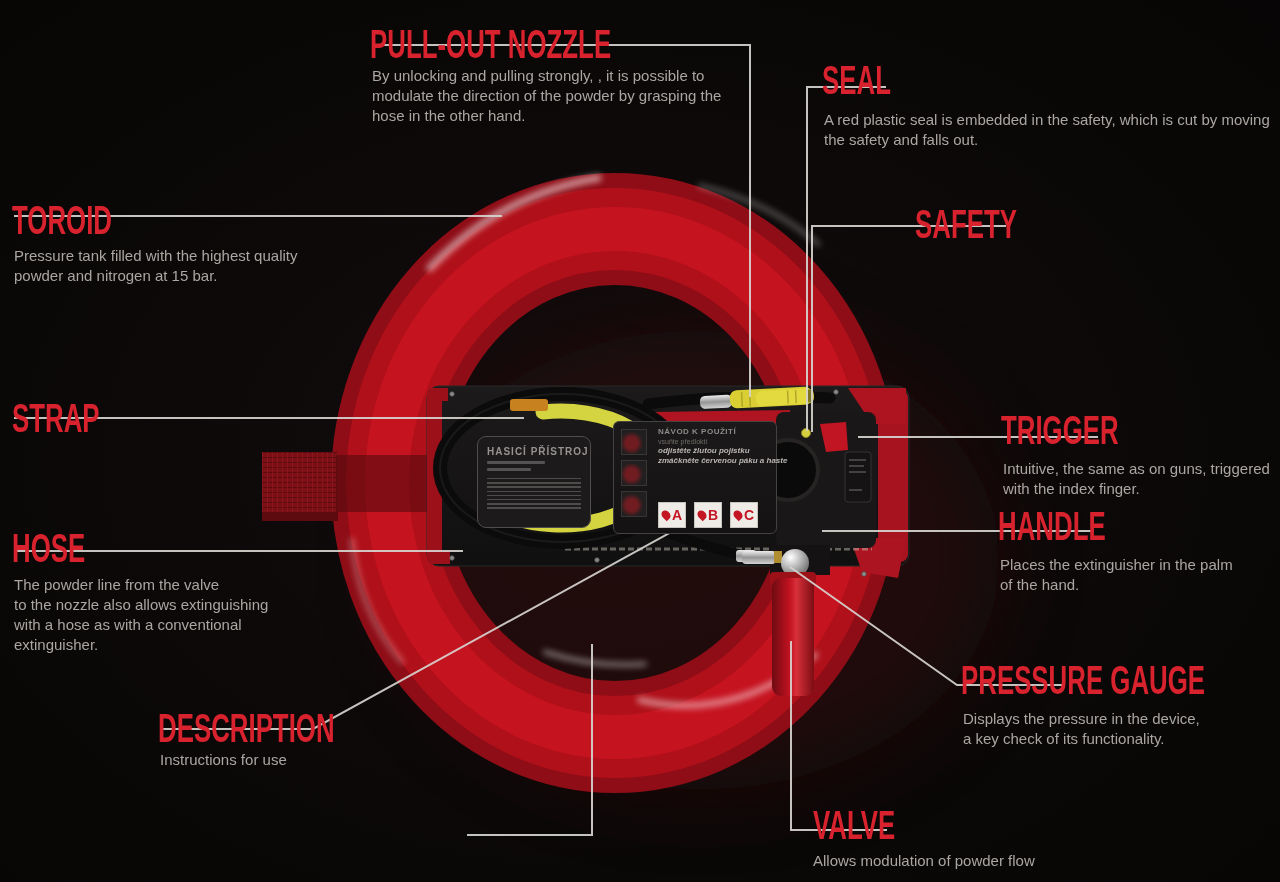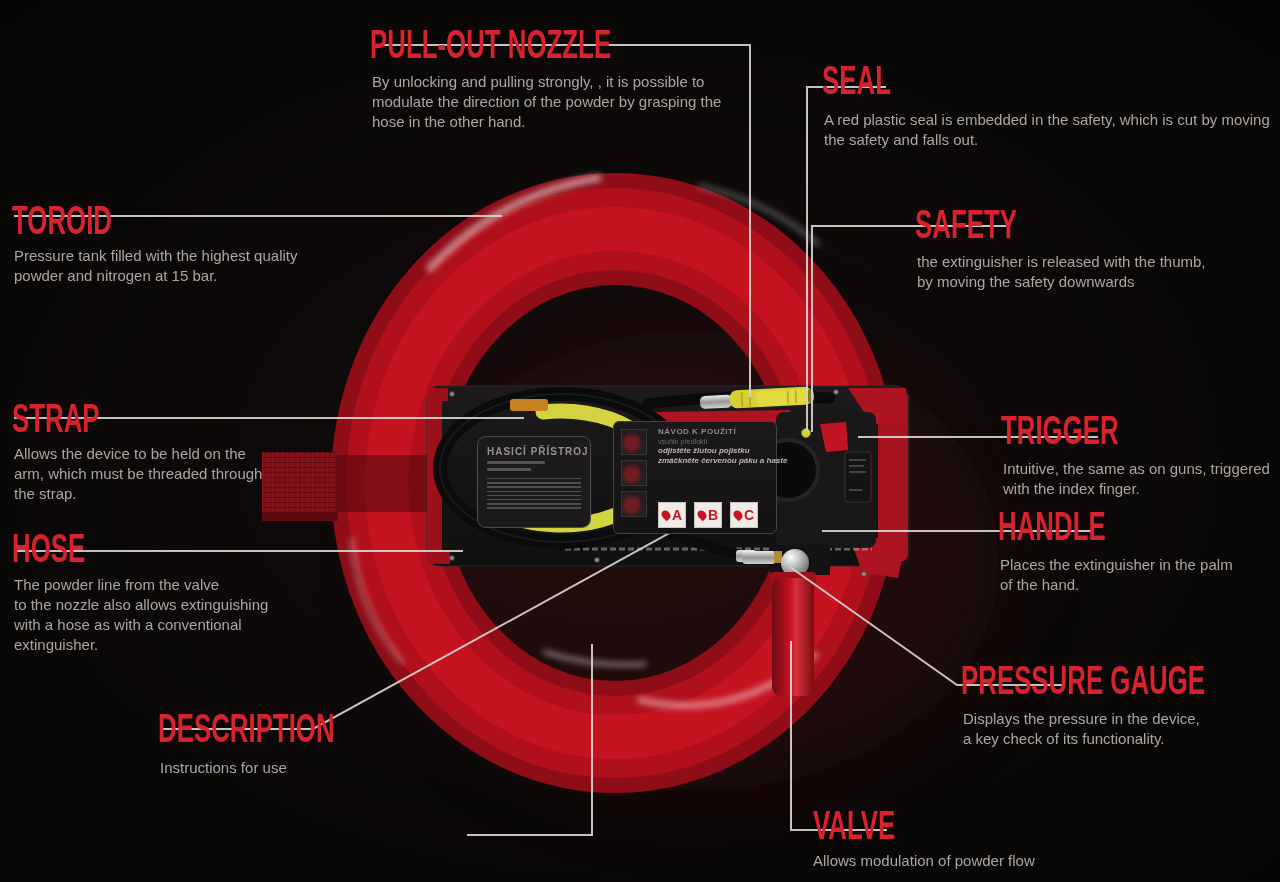--- a/index.html
+++ b/index.html
@@ -210,48 +210,43 @@
           <span class="flame"></span>
           <span class="ltr">C</span>
         </div>
     </div>
   </div>
 
   <div class="labels">
 
     <div class="co" style="left:370px;top:12px;width:390px">
       <h2 class="h">PULL-OUT NOZZLE</h2>
-      <p class="b" style="margin-top:10px">By unlocking and pulling strongly, , it is possible to
+      <p class="b" style="margin-top:4px">By unlocking and pulling strongly, , it is possible to
 modulate the direction of the powder by grasping the
 hose in the other hand.</p>
     </div>
 
     <div class="co" style="left:822px;top:48px;width:460px">
       <h2 class="h">SEAL</h2>
       <p class="b" style="margin-top:12px">A red plastic seal is embedded in the safety, which is cut by moving
 the safety and falls out.</p>
     </div>
 
     <div class="co" style="left:12px;top:188px;width:340px">
       <h2 class="h">TOROID</h2>
       <p class="b" style="margin-top:8px">Pressure tank filled with the highest quality
 powder and nitrogen at 15 bar.</p>
     </div>
 
     <div class="co" style="left:915px;top:192px;width:310px">
       <h2 class="h">SAFETY</h2>
-      <p class="b" style="margin-top:10px">the extinguisher is released with the thumb,
-by moving the safety downwards</p>
     </div>
 
     <div class="co" style="left:12px;top:386px;width:300px">
       <h2 class="h">STRAP</h2>
-      <p class="b" style="margin-top:8px">Allows the device to be held on the
-arm, which must be threaded through
-the strap.</p>
     </div>
 
     <div class="co" style="left:1001px;top:398px;width:290px">
       <h2 class="h">TRIGGER</h2>
       <p class="b" style="margin-top:11px">Intuitive, the same as on guns, triggered
 with the index finger.</p>
     </div>
 
     <div class="co" style="left:998px;top:494px;width:270px">
       <h2 class="h">HANDLE</h2>
@@ -268,21 +263,21 @@
     <div class="co" style="left:12px;top:516px;width:300px">
       <h2 class="h">HOSE</h2>
       <p class="b" style="margin-top:9px">The powder line from the valve
 to the nozzle also allows extinguishing
 with a hose as with a conventional
 extinguisher.</p>
     </div>
 
     <div class="co" style="left:158px;top:696px;width:240px">
       <h2 class="h">DESCRIPTION</h2>
-      <p class="b" style="margin-top:12px">Instructions for use</p>
+      <p class="b" style="margin-top:4px">Instructions for use</p>
     </div>
 
     <div class="co" style="left:813px;top:793px;width:300px">
       <h2 class="h">VALVE</h2>
       <p class="b" style="margin-top:8px;margin-left:0">Allows modulation of powder flow</p>
     </div>
 
 
   </div>
 </div>

